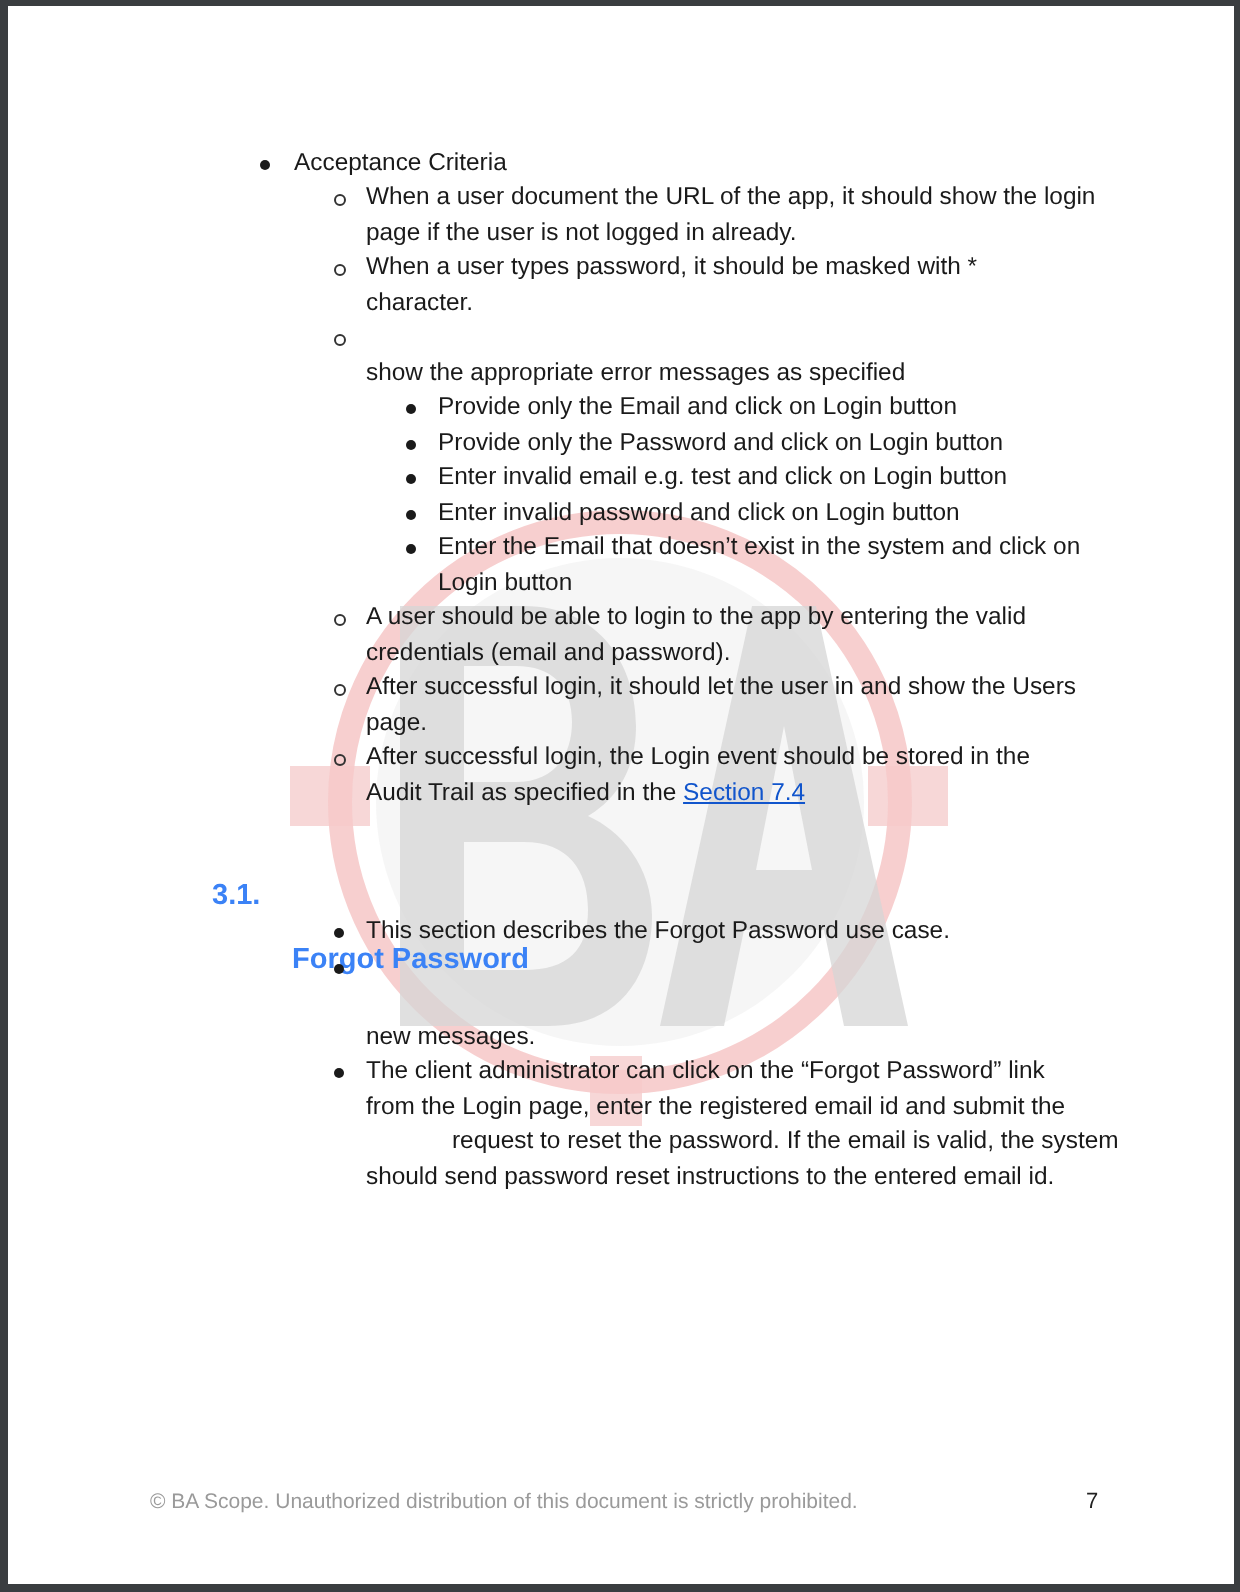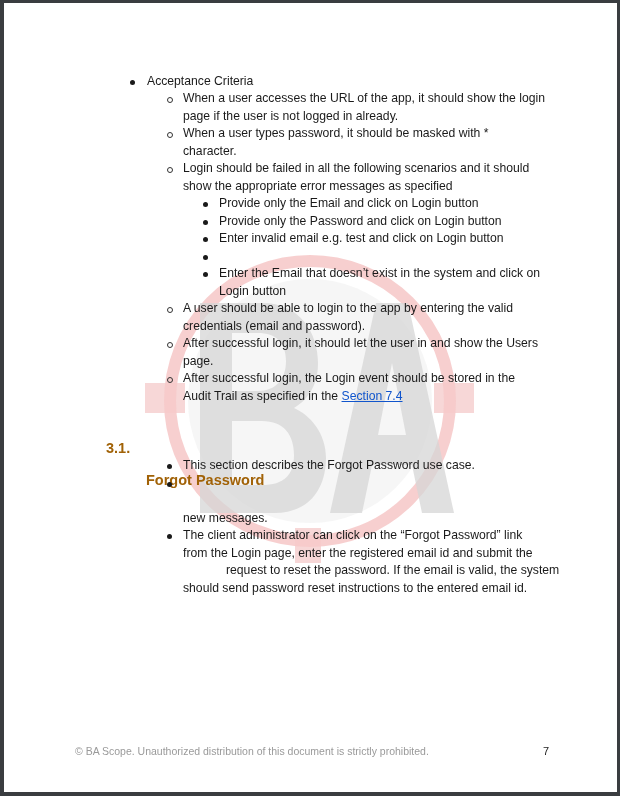--- a/index.html
+++ b/index.html
@@ -30,21 +30,21 @@
   }
   .bullet {
     position: absolute;
     font-size: 12px;
     color: #1a1a1a;
     line-height: 17px;
   }
   .disc::before { content: ""; display: inline-block; width: 5px; height: 5px; border-radius: 50%; background: #1a1a1a; vertical-align: middle; }
   .circ::before { content: ""; display: inline-block; width: 4px; height: 4px; border-radius: 50%; border: 1px solid #333; vertical-align: middle; }
   .heading {
-    position: absolute; font-size: 14.5px; font-weight: bold; color: #a16207;
+    position: absolute; font-size: 14.5px; font-weight: bold; color: #3b82f6;
     line-height: 18px; white-space: nowrap;
   }
   .link { color: #1155cc; text-decoration: underline; }
   .u { text-decoration: underline; }
   .footer {
     position: absolute; font-size: 10.5px; color: #9a9a9a; white-space: nowrap; line-height: 14px;
   }
   .pagenum { position: absolute; font-size: 11px; color: #222; line-height: 14px; }
 </style>
 </head>
@@ -67,41 +67,41 @@
 
     <path d="M326 510 L372 300 L404 300 L450 510 L418 510 L408 462 L368 462 L358 510 Z M374 432 L402 432 L388 360 Z" fill="#d6d6d6" opacity="0.75"></path>
   </svg>
 
   <div class="content">
 
     <span class="bullet disc" style="left:126px; top:71px;"></span>
     <span class="line" style="left:143px; top:70px;">Acceptance Criteria</span>
 
     <span class="bullet circ" style="left:163px; top:88px;"></span>
-    <span class="line" style="left:179px; top:87px;">When a user accesses the URL of the app, it should show the login</span>
+    <span class="line" style="left:179px; top:87px;">When a user document the URL of the app, it should show the login</span>
     <span class="line" style="left:179px; top:104.5px;">page if the user is not logged in already.</span>
 
     <span class="bullet circ" style="left:163px; top:123px;"></span>
     <span class="line" style="left:179px; top:122px;">When a user types password, it should be masked with *</span>
     <span class="line" style="left:179px; top:139.5px;">character.</span>
 
     <span class="bullet circ" style="left:163px; top:158px;"></span>
-    <span class="line" style="left:179px; top:157px;">Login should be failed in all the following scenarios and it should</span>
     <span class="line" style="left:179px; top:174.5px;">show the appropriate error messages as specified</span>
 
     <span class="bullet disc" style="left:199px; top:193px;"></span>
     <span class="line" style="left:215px; top:192px;">Provide only the Email and click on Login button</span>
 
     <span class="bullet disc" style="left:199px; top:210.5px;"></span>
     <span class="line" style="left:215px; top:209.5px;">Provide only the Password and click on Login button</span>
 
     <span class="bullet disc" style="left:199px; top:228px;"></span>
     <span class="line" style="left:215px; top:227px;">Enter invalid email e.g. test and click on Login button</span>
 
     <span class="bullet disc" style="left:199px; top:245.5px;"></span>
+    <span class="line" style="left:215px; top:244.5px;">Enter invalid password and click on Login button</span>
 
     <span class="bullet disc" style="left:199px; top:263px;"></span>
     <span class="line" style="left:215px; top:262px;">Enter the Email that doesn’t exist in the system and click on</span>
     <span class="line" style="left:215px; top:279.5px;">Login button</span>
 
     <span class="bullet circ" style="left:163px; top:298px;"></span>
     <span class="line" style="left:179px; top:297px;">A user should be able to login to the app by entering the valid</span>
     <span class="line" style="left:179px; top:314.5px;">credentials (email and password).</span>
 
     <span class="bullet circ" style="left:163px; top:333px;"></span>

